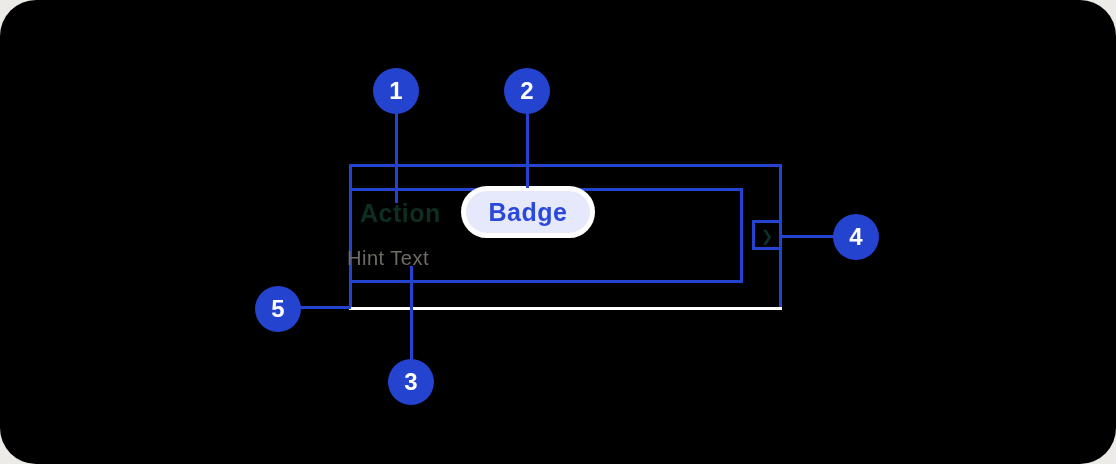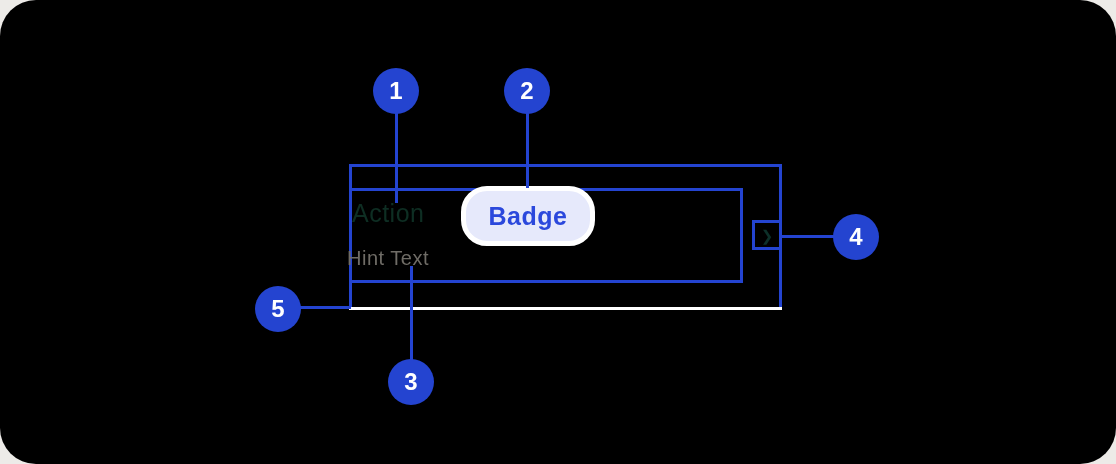--- a/index.html
+++ b/index.html
@@ -41,27 +41,27 @@
     z-index:2;
   }
   .divider{
     position:absolute;left:349px;top:307px;width:433px;height:3px;
     background:var(--divider-white);
     z-index:3;
   }
 
   
   .action-label{
-    position:absolute;left:352px;top:199px;
-    font-size:25px;font-weight:normal;letter-spacing:0.5px;
+    position:absolute;left:360px;top:199px;
+    font-size:25px;font-weight:bold;letter-spacing:0.5px;
     color:var(--action-text-green);
     z-index:4;
   }
   .badge{
-    position:absolute;left:461px;top:186px;width:134px;height:60px;
+    position:absolute;left:461px;top:186px;width:134px;height:52px;
     background:var(--badge-background);
     border:5px solid var(--badge-border);
     border-radius:26px;
     display:flex;align-items:center;justify-content:center;
     z-index:5;
   }
   .badge span{
     font-size:25px;font-weight:bold;letter-spacing:0.5px;
     color:var(--badge-text-blue);
   }

